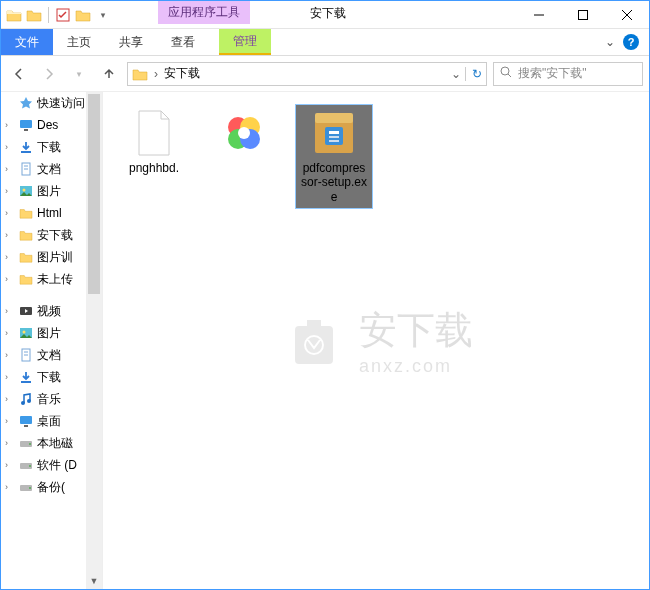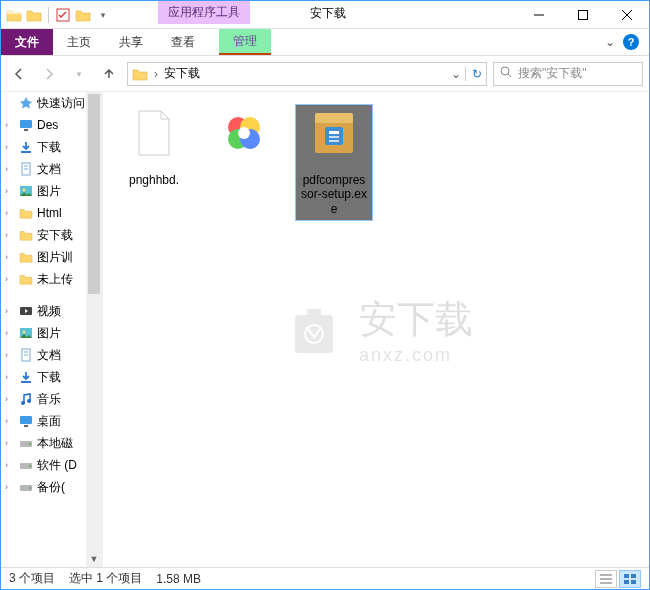--- a/index.html
+++ b/index.html
@@ -12,22 +12,22 @@
 .tb-icon { width: 18px; height: 18px; display: inline-flex; align-items: center; justify-content: center; }
 .qat-sep { width: 1px; height: 16px; background: #ccc; margin: 0 3px; }
 .context-tab { background: #e9bffa; color: #5b2d7a; padding: 3px 10px; margin-left: 48px; position: absolute; left: 110px; top: 1px; font-size: 12px; }
 .title-text { position: absolute; left: 310px; top: 5px; font-size: 12px; }
 .win-controls { margin-left: auto; display: flex; }
 .win-btn { width: 44px; height: 27px; display: flex; align-items: center; justify-content: center; }
 
 
 .ribbon { height: 27px; display: flex; align-items: stretch; border-bottom: 1px solid #ddd; position: relative; }
 .ribbon-tab { padding: 0 14px; display: flex; align-items: center; color: #333; cursor: pointer; }
-.ribbon-tab.file { background: #701a75; color: #fff; font-weight: bold; }
-.ribbon-tab.context { color: #7b3aa7; background: #86efac; border-bottom: 2px solid #c2410c; }
+.ribbon-tab.file { background: #3b82f6; color: #fff; }
+.ribbon-tab.context { color: #7b3aa7; background: #bef264; border-bottom: 2px solid #eab308; }
 .ribbon-right { margin-left: auto; display: flex; align-items: center; gap: 8px; padding-right: 10px; }
 .chev-down { color: #555; }
 .help-icon { width: 16px; height: 16px; border-radius: 50%; background: #0078d7; color: #fff; display: flex; align-items: center; justify-content: center; font-size: 11px; font-weight: bold; }
 
 
 .navbar { height: 36px; display: flex; align-items: center; gap: 6px; padding: 0 6px; border-bottom: 1px solid #eee; }
 .nav-btn { width: 24px; height: 24px; display: flex; align-items: center; justify-content: center; color: #666; }
 .nav-btn.disabled { color: #bbb; }
 .addr { flex: 1; height: 24px; border: 1px solid #ccc; display: flex; align-items: center; padding: 0 4px; gap: 4px; }
 .addr-folder-icon { width: 16px; height: 14px; }
@@ -47,21 +47,21 @@
 .side-scrollbar-arrow.down { bottom: 0; }
 .tree-item { display: flex; align-items: center; height: 22px; padding-left: 4px; gap: 3px; white-space: nowrap; overflow: hidden; width: 106px; }
 .tree-exp { width: 10px; color: #666; font-size: 9px; }
 .tree-icon { width: 16px; height: 16px; display: flex; align-items: center; justify-content: center; flex-shrink: 0; }
 .tree-label { overflow: hidden; text-overflow: clip; }
 .tree-spacer { height: 10px; }
 .pin { color: #666; font-size: 9px; margin-left: auto; margin-right: 3px; }
 
 
 .content { flex: 1; position: relative; background: #fff; padding: 12px; display: flex; gap: 18px; align-items: flex-start; }
-.file-item { width: 78px; display: flex; flex-direction: column; align-items: center; gap: 16px; padding: 4px; border: 1px solid transparent; }
+.file-item { width: 78px; display: flex; flex-direction: column; align-items: center; gap: 4px; padding: 4px; border: 1px solid transparent; }
 .file-item.selected { background: #737373; border-color: #8fc8ff; }
 .file-icon { width: 48px; height: 48px; display: flex; align-items: center; justify-content: center; }
 .file-label { text-align: center; word-break: break-all; line-height: 1.2; }
 
 
 .watermark { position: absolute; left: 50%; top: 50%; transform: translate(-50%, -50%); display: flex; align-items: center; gap: 10px; opacity: 0.18; pointer-events: none; }
 .wm-text { display: flex; flex-direction: column; }
 .wm-main { font-size: 38px; color: #555; font-weight: 400; }
 .wm-sub { font-size: 18px; color: #666; letter-spacing: 2px; }
 
@@ -418,36 +418,14 @@
             <path d="M29 34l6 8 6-8M35 30a9 9 0 100 18 9 9 0 000-18z" fill="none" stroke="#fff" stroke-width="2"></path>
           </svg>
         <div class="wm-text">
           <span class="wm-main">安下载</span>
           <span class="wm-sub">anxz.com</span>
         </div>
       </div>
     </div>
   </div>
 
-  <div class="statusbar">
-    <span>3 个项目</span>
-    <span>选中 1 个项目</span>
-    <span>1.58 MB</span>
-    <div class="status-right">
-      <div class="view-btn">
-          <svg width="12" height="10">
-            <line x1="0" y1="1" x2="12" y2="1" stroke="#666"></line>
-            <line x1="0" y1="5" x2="12" y2="5" stroke="#666"></line>
-            <line x1="0" y1="9" x2="12" y2="9" stroke="#666"></line>
-          </svg>
-        </div>
-      <div class="view-btn active">
-          <svg width="12" height="10">
-            <rect x="0" y="0" width="5" height="4" fill="#3a7fc4"></rect>
-            <rect x="7" y="0" width="5" height="4" fill="#3a7fc4"></rect>
-            <rect x="0" y="6" width="5" height="4" fill="#3a7fc4"></rect>
-            <rect x="7" y="6" width="5" height="4" fill="#3a7fc4"></rect>
-          </svg>
-        </div>
-    </div>
-  </div>
 
 </div>
 
 </body></html>

